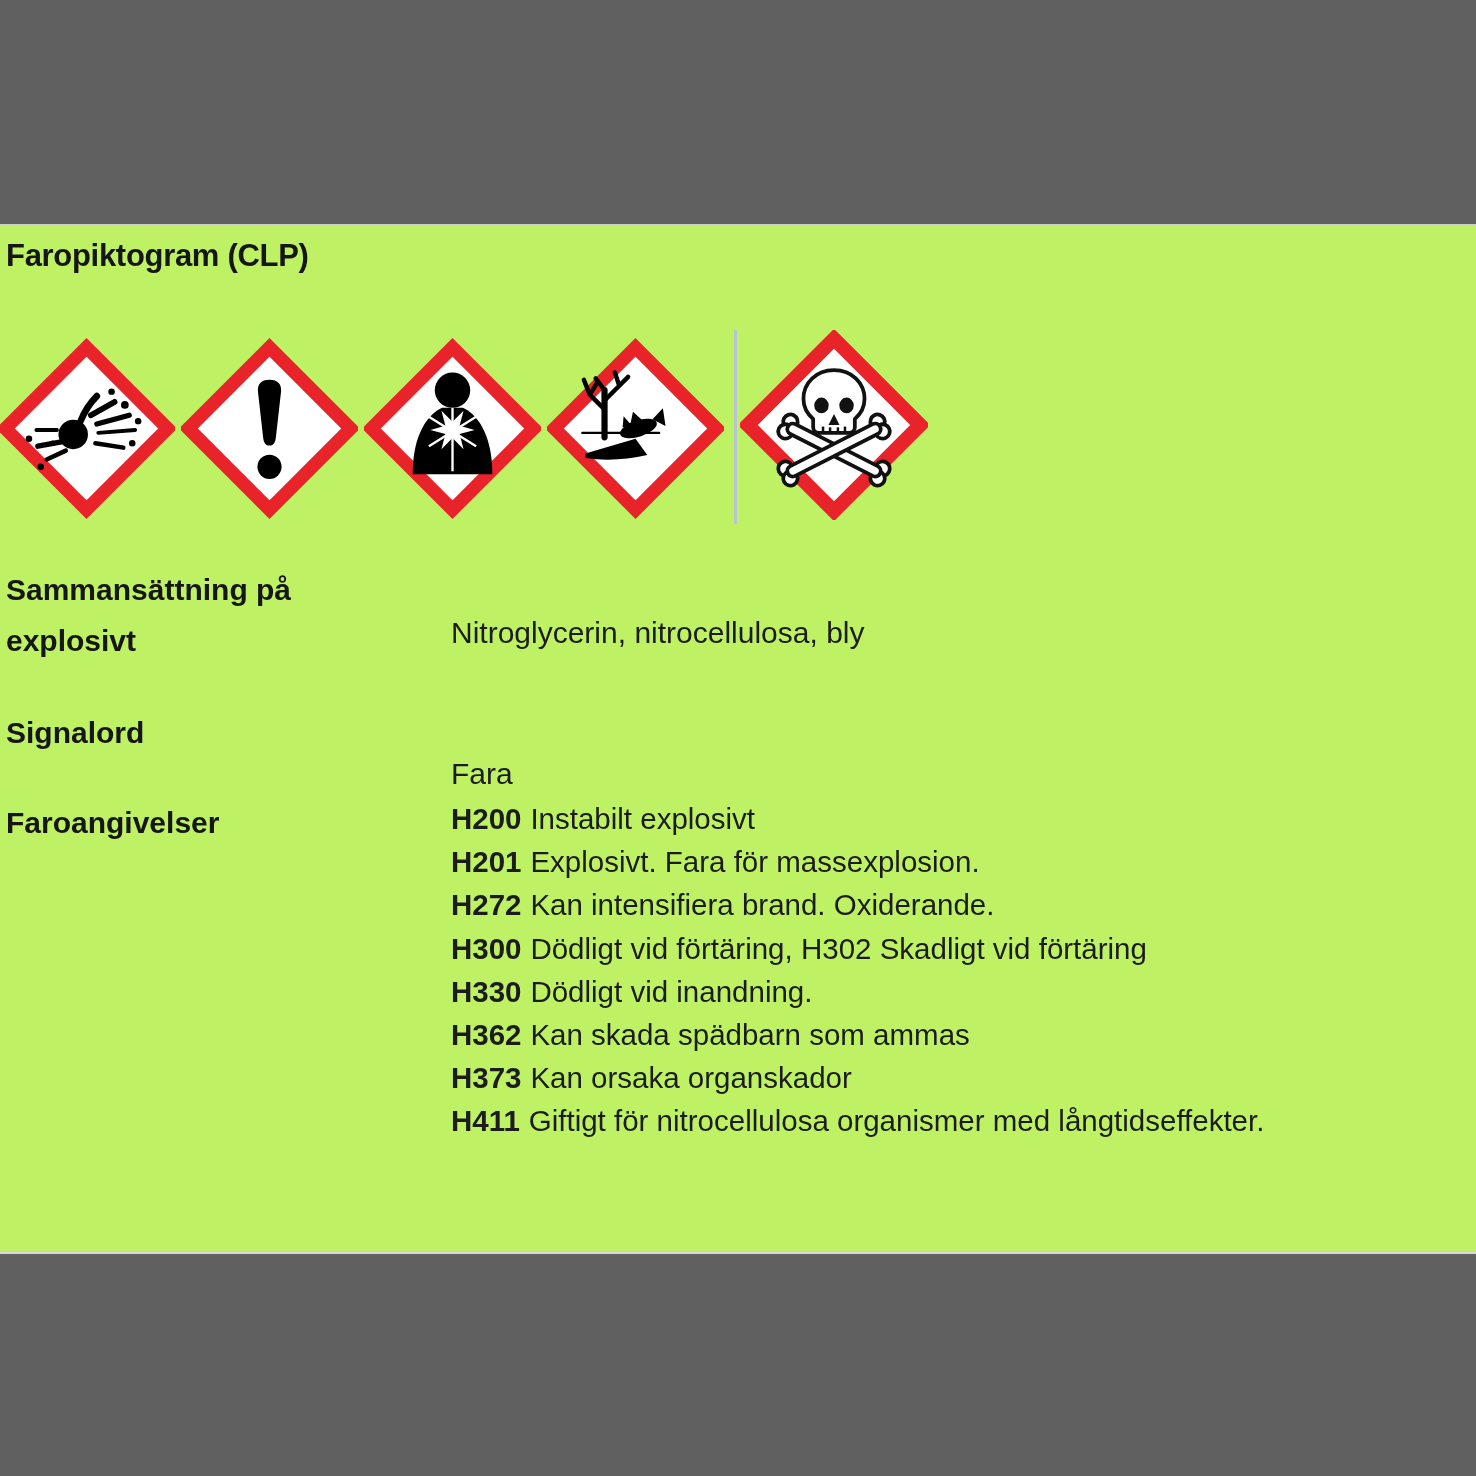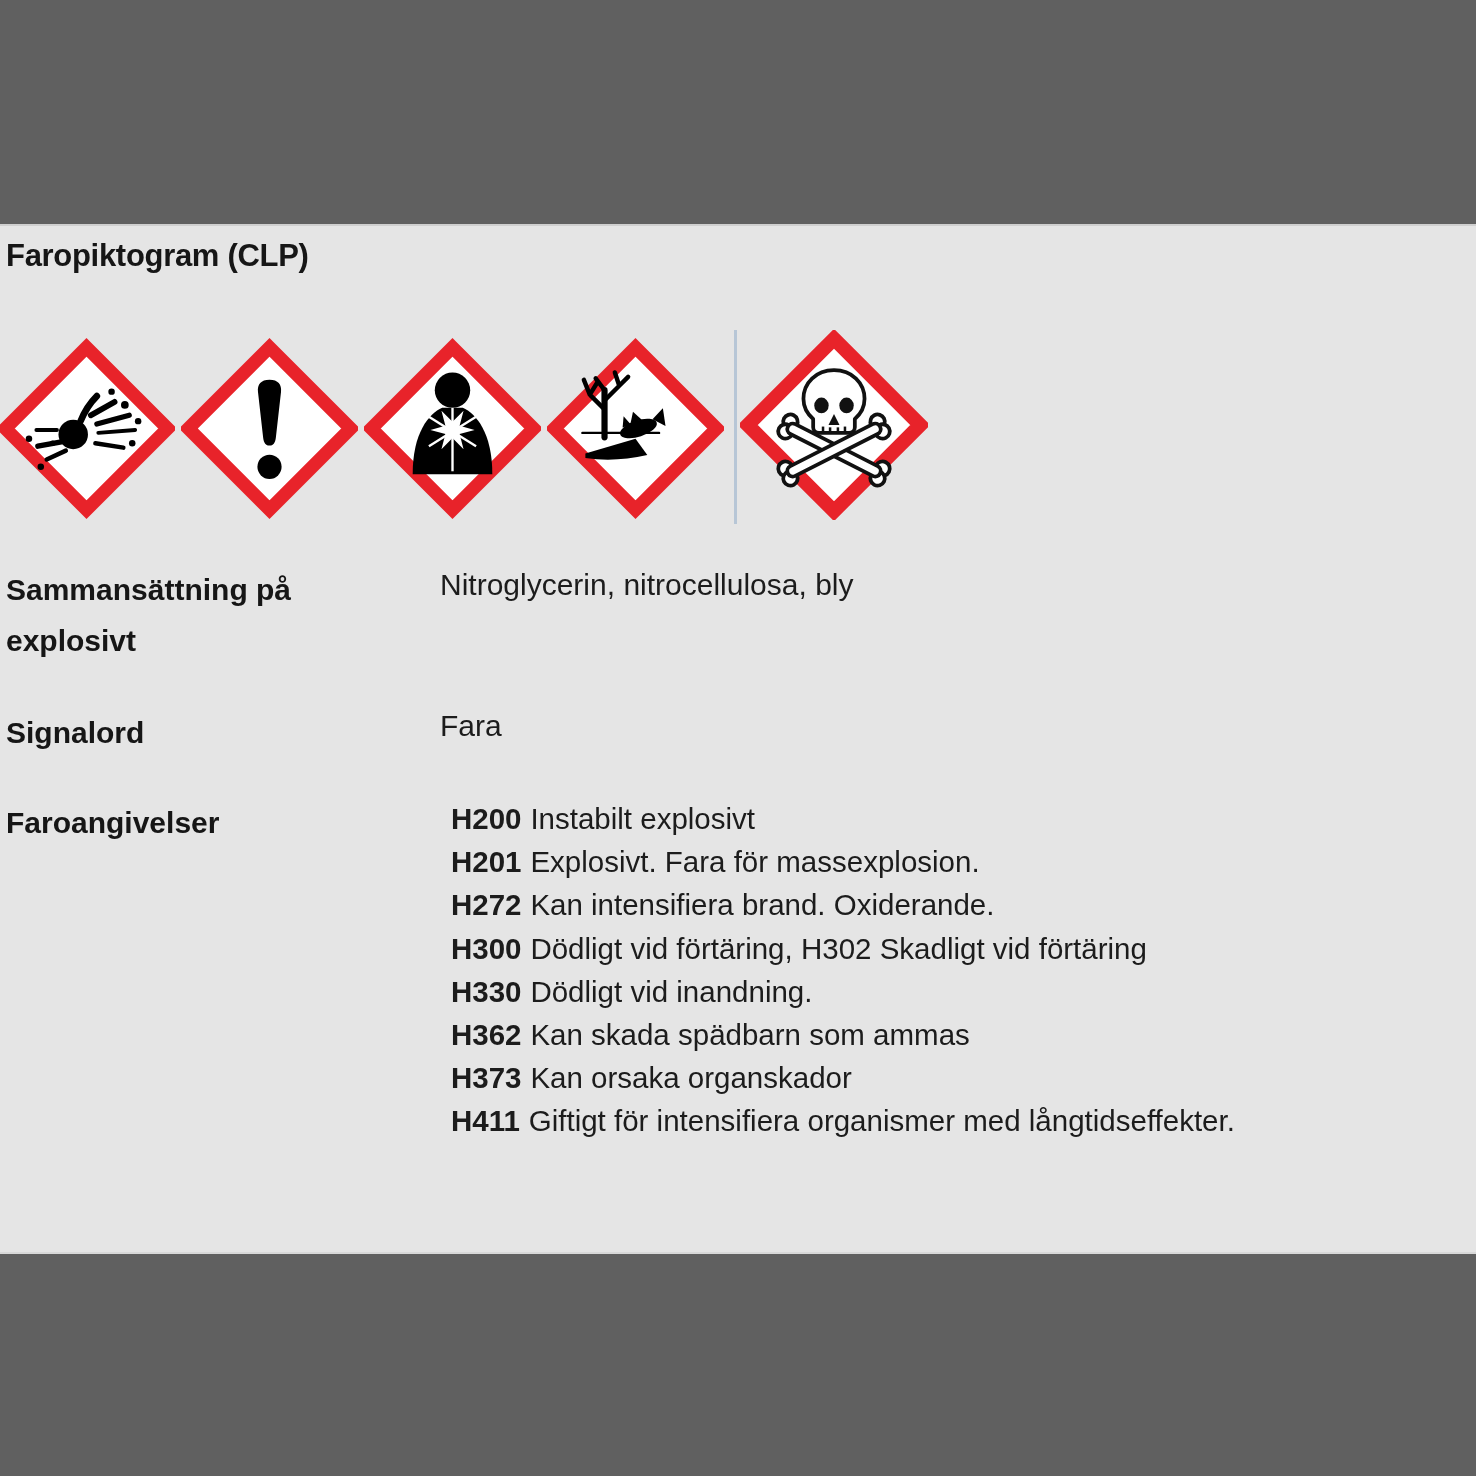--- a/index.html
+++ b/index.html
@@ -9,21 +9,21 @@
     height: 1476px;
     background: #ffffff;
     font-family: "Liberation Sans", sans-serif;
     color: #1c1c1c;
     overflow: hidden;
   }
   .page {
     position: relative;
     width: 1476px;
     height: 1436px;
-    background: #e5e5e5;
+    background: #bef264;
   }
   .band {
     position: absolute;
     left: 0;
     width: 1476px;
     height: 224px;
     background: #606060;
   }
   .band.top { top: 0; border-bottom: 2px solid #cfcfcf; }
   .band.bottom { top: 1252px; border-top: 2px solid #d8d8d8; }
@@ -54,23 +54,24 @@
     position: absolute;
     left: 6px;
     width: 360px;
     font-weight: bold;
     font-size: 30px;
     line-height: 51px;
     color: #161616;
   }
   .value-col {
     position: absolute;
-    left: 440px;
+    left: 451px;
     font-size: 30px;
     color: #1c1c1c;
+    margin-top: 48px;
   }
   .h-list {
     position: absolute;
     left: 451px;
     top: 797px;
     font-size: 29.5px;
     line-height: 43.2px;
     color: #1c1c1c;
     white-space: nowrap;
   }
@@ -202,16 +203,16 @@
 
   <div class="label-col" style="top:797px;">Faroangivelser</div>
   <div class="h-list">
     <div class="h-line"><span class="code">H200</span><span>Instabilt explosivt</span></div>
     <div class="h-line"><span class="code">H201</span><span>Explosivt. Fara för massexplosion.</span></div>
     <div class="h-line"><span class="code">H272</span><span>Kan intensifiera brand. Oxiderande.</span></div>
     <div class="h-line"><span class="code">H300</span><span>Dödligt vid förtäring, H302 Skadligt vid förtäring</span></div>
     <div class="h-line"><span class="code">H330</span><span>Dödligt vid inandning.</span></div>
     <div class="h-line"><span class="code">H362</span><span>Kan skada spädbarn som ammas</span></div>
     <div class="h-line"><span class="code">H373</span><span>Kan orsaka organskador</span></div>
-    <div class="h-line"><span class="code">H411</span><span>Giftigt för intensifiera organismer med långtidseffekter.</span></div>
+    <div class="h-line"><span class="code">H411</span><span>Giftigt för nitrocellulosa organismer med långtidseffekter.</span></div>
   </div>
 
 </div>
 
 </body></html>

